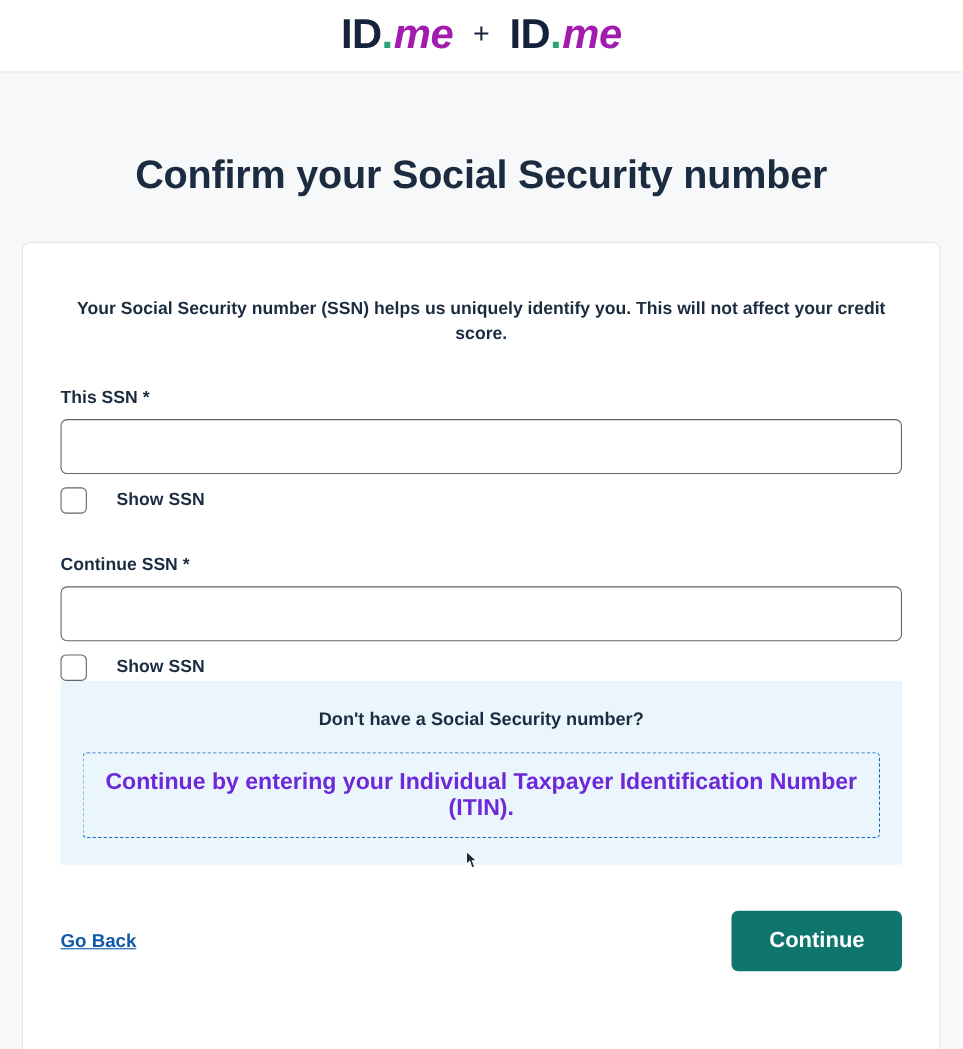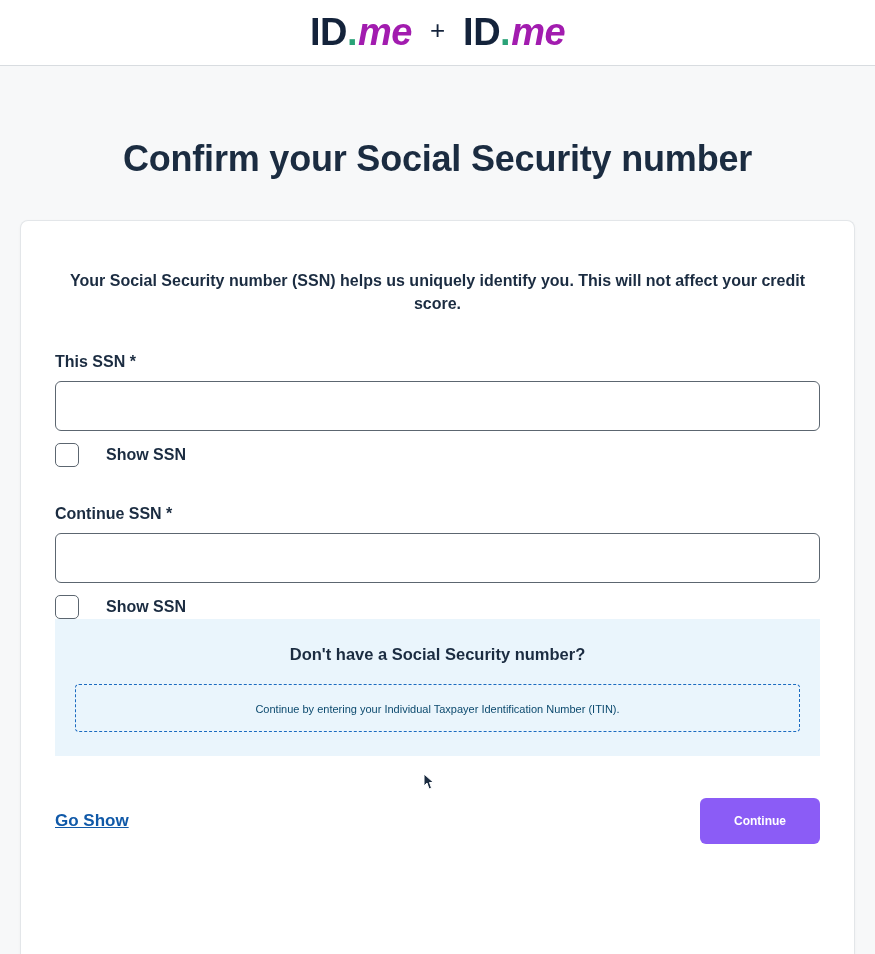--- a/index.html
+++ b/index.html
@@ -143,44 +143,44 @@
     color: #1b2c41;
     margin: 0 0 20px 0;
   }
   .itin-link-wrap {
     border: 1.5px dashed #1b6bc0;
     border-radius: 4px;
     padding: 14px 10px;
     text-align: center;
   }
   .itin-link {
-    color: #0c4a6e;
-    font-size: 11px;
-    font-weight: 400;
+    color: #6d28d9;
+    font-size: 21px;
+    font-weight: 700;
     text-decoration: none;
     cursor: pointer;
   }
 
   .actions {
     display: flex;
     align-items: center;
     justify-content: space-between;
     margin-top: 42px;
   }
   .go-back {
     color: #1059a8;
     font-size: 17px;
     font-weight: 700;
     text-decoration: underline;
     cursor: pointer;
   }
   .continue-btn {
-    background: #8b5cf6;
+    background: #0f766e;
     color: #ffffff;
-    font-size: 12px;
+    font-size: 20px;
     font-weight: 700;
     border: none;
     border-radius: 6px;
     padding: 16px 34px;
     cursor: pointer;
     font-family: "Liberation Sans", sans-serif;
   }
 
   .cursor {
     position: absolute;
@@ -235,21 +235,21 @@
     </div>
 
     <div class="itin-box">
       <p class="itin-question">Don't have a Social Security number?</p>
       <div class="itin-link-wrap">
         <a class="itin-link" href="#">Continue by entering your Individual Taxpayer Identification Number (ITIN).</a>
       </div>
     </div>
 
     <div class="actions">
-      <a class="go-back" href="#">Go Show</a>
+      <a class="go-back" href="#">Go Back</a>
       <button class="continue-btn">Continue</button>
     </div>
   </div>
 </div>
 
 <svg class="cursor" viewBox="0 0 20 24">
   <path d="M6 2 L6 14 L9 11 L11 17 L13.5 16 L11.5 10.5 L15.5 10.5 Z" fill="#1b2c41" stroke="#ffffff" stroke-width="1"></path>
 </svg>
 
 </body></html>

